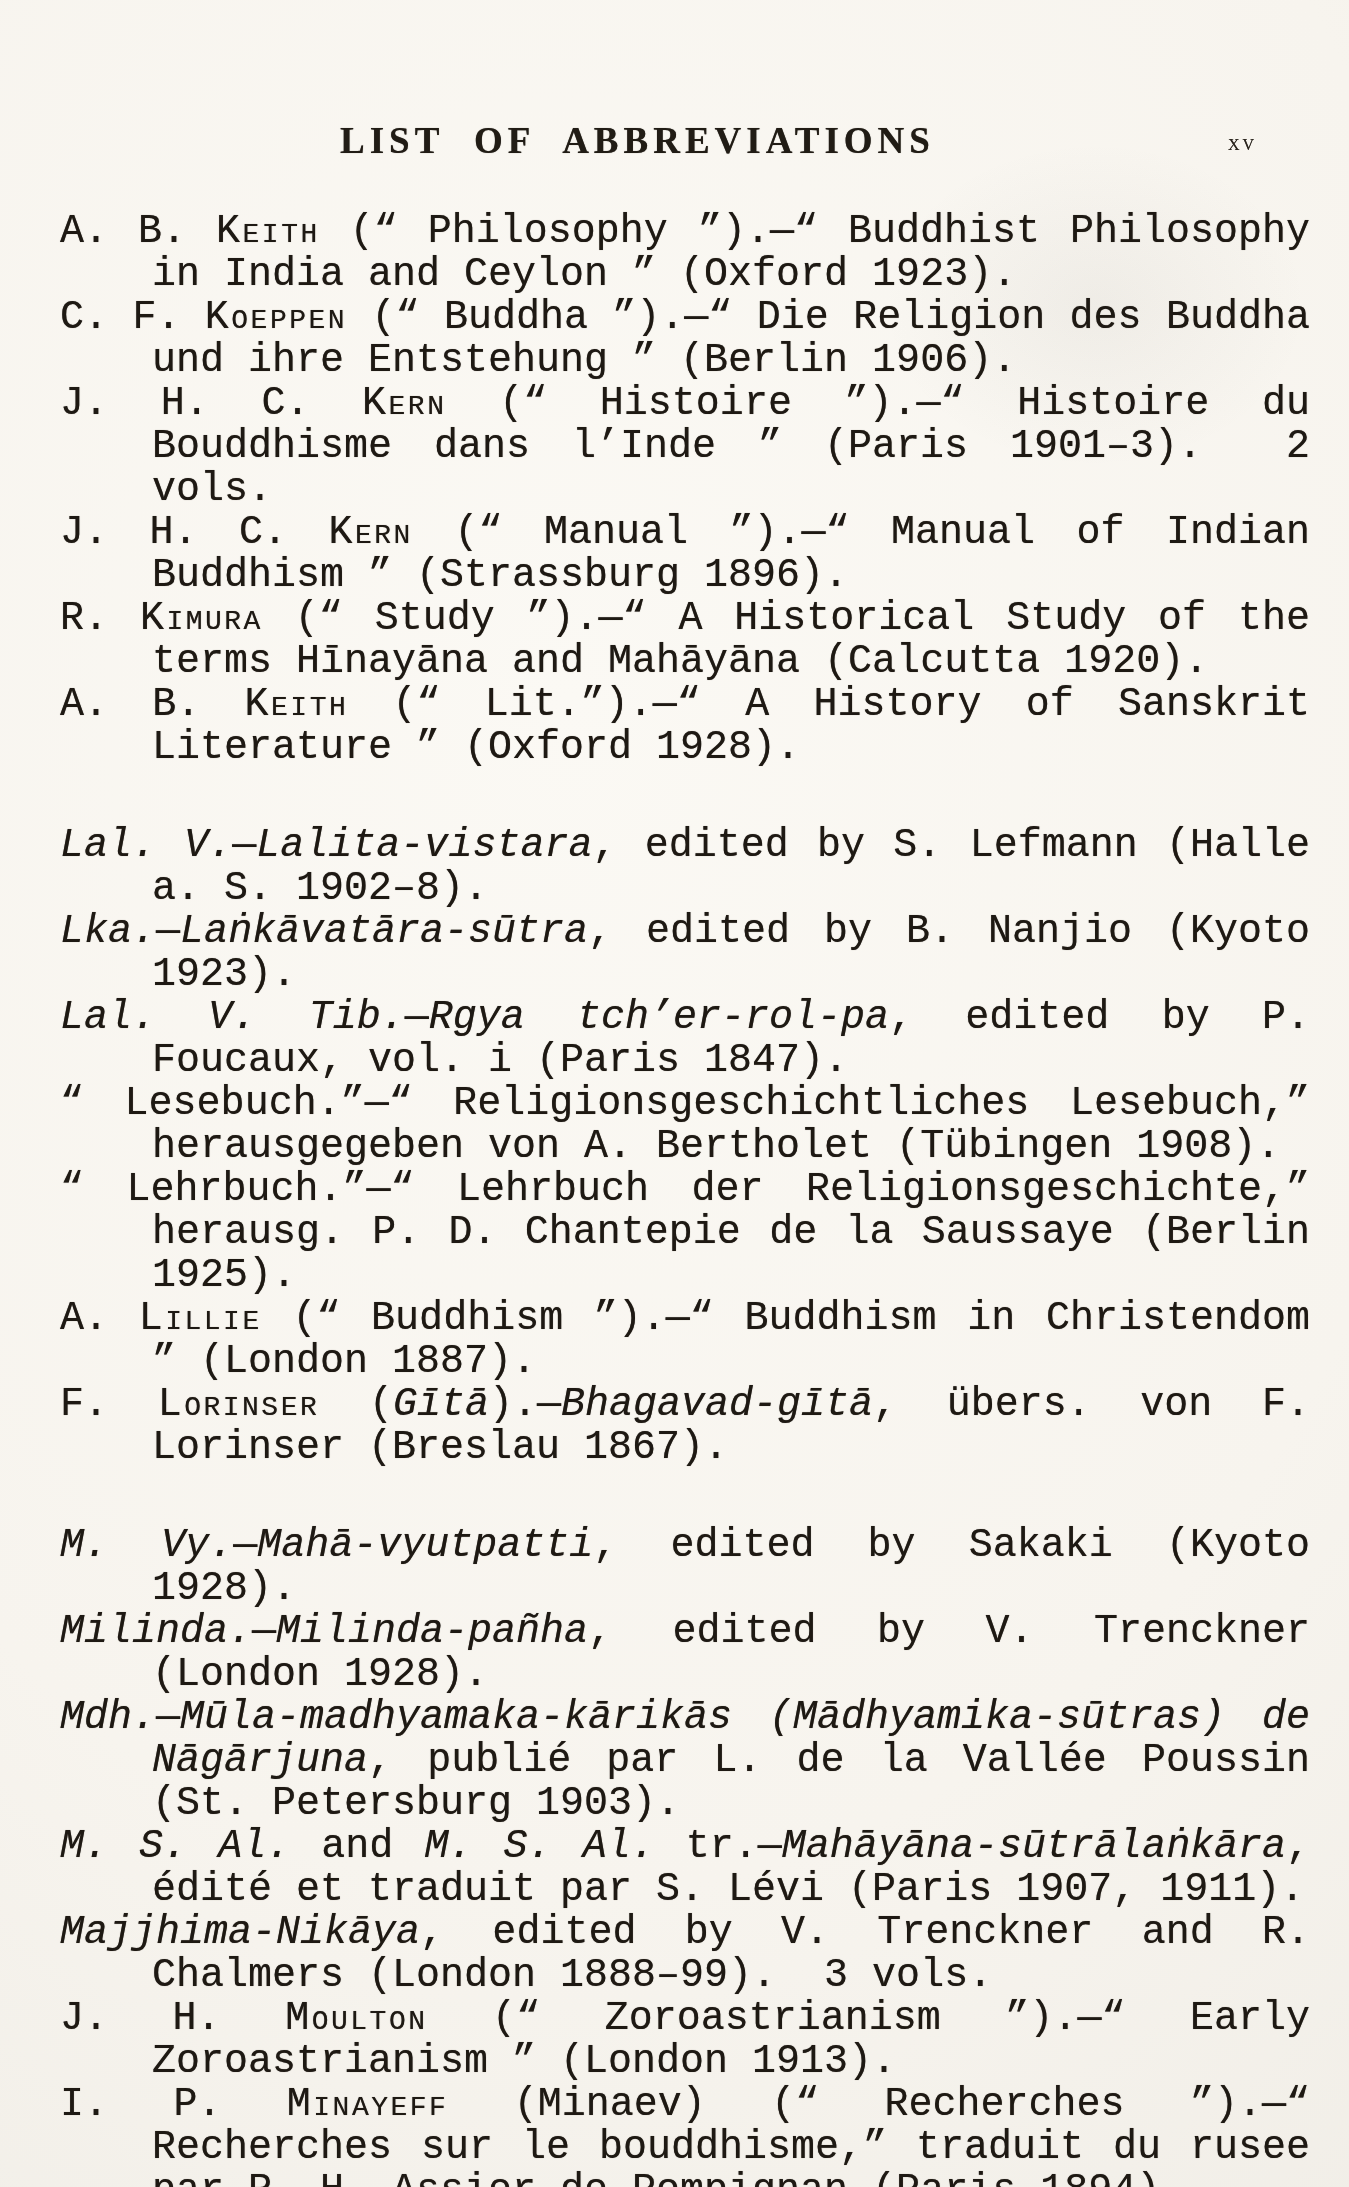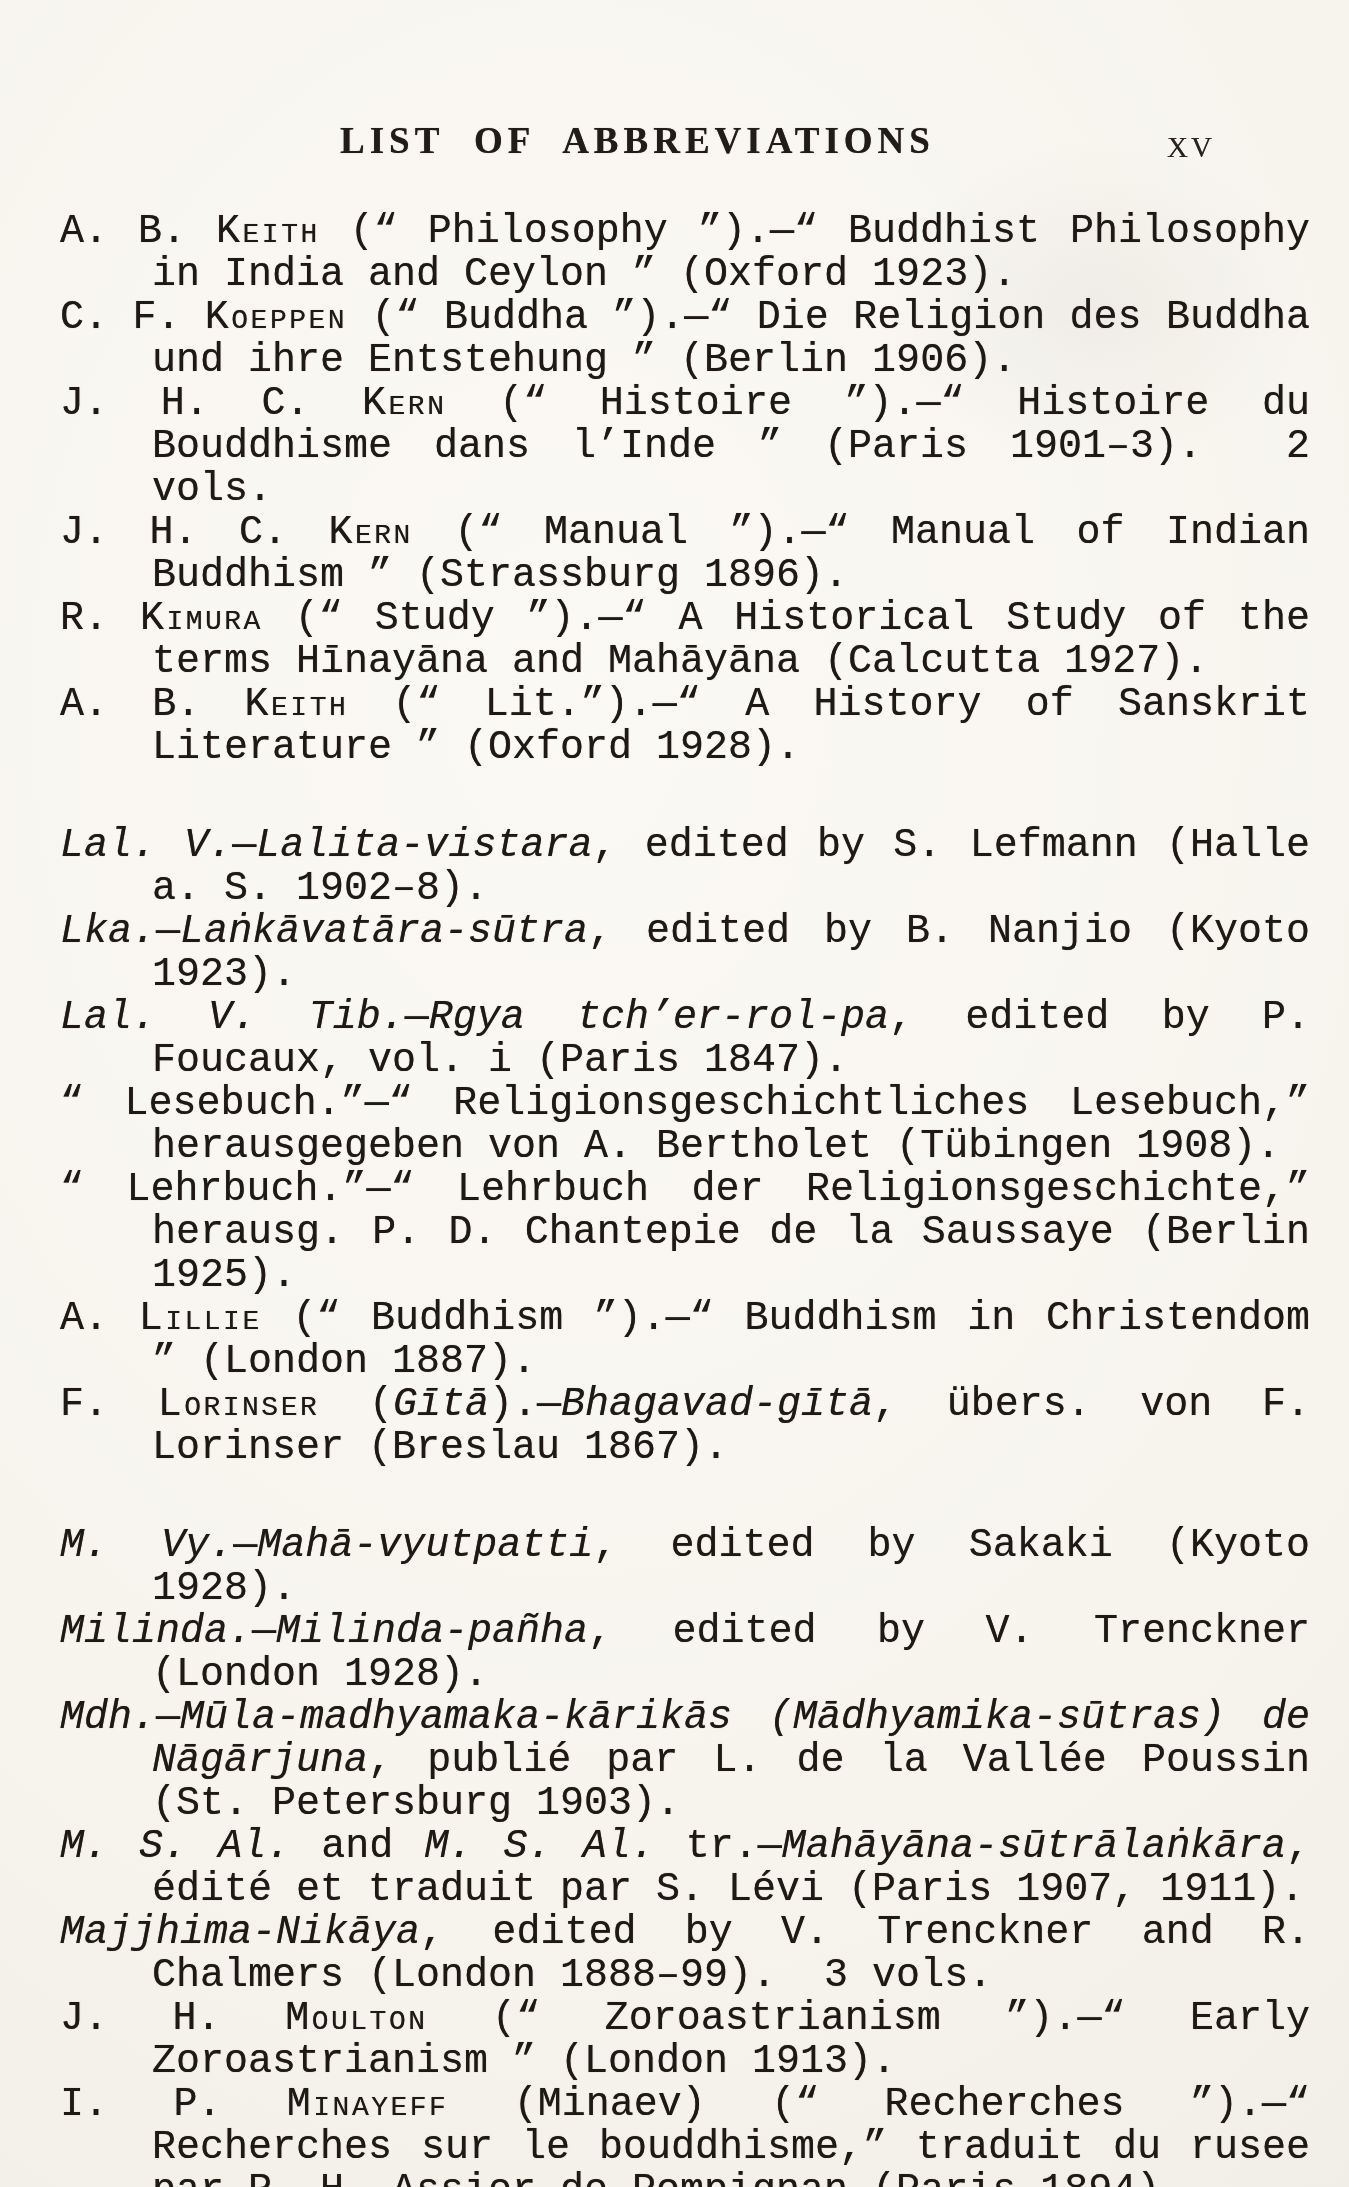--- a/index.html
+++ b/index.html
@@ -43,23 +43,23 @@
     line-height: 46px;
     font-weight: 700;
     letter-spacing: 5px;
     word-spacing: 16px;
     color: #211c15;
     text-shadow: 0 0 0.7px rgba(30,25,19,0.75);
     white-space: nowrap;
   }
   .page-number {
     position: absolute;
-    left: 1139px;
+    left: 1200px;
     top: 2px;
-    font-size: 42px;
+    font-size: 23px;
     line-height: 46px;
     font-variant: small-caps;
     letter-spacing: 3px;
     color: #2a241d;
     text-shadow: 0 0 0.6px rgba(30,25,19,0.7);
   }
   .content {
     position: absolute;
     top: 210px;
     left: 60px;
@@ -99,21 +99,21 @@
     <div class="page-title">LIST OF ABBREVIATIONS</div>
     <div class="page-number">xv</div>
   </div>
 
   <div class="content">
       <div class="block">
         <p class="entry"><span class="seg-r">A. B. </span><span class="seg-sc">Keith</span><span class="seg-r"> (“ Philosophy ”).—“ Buddhist Philosophy in India and Ceylon ” (Oxford 1923).</span></p>
         <p class="entry"><span class="seg-r">C. F. </span><span class="seg-sc">Koeppen</span><span class="seg-r"> (“ Buddha ”).—“ Die Religion des Buddha und ihre Entstehung ” (Berlin 1906).</span></p>
         <p class="entry"><span class="seg-r">J. H. C. </span><span class="seg-sc">Kern</span><span class="seg-r"> (“ Histoire ”).—“ Histoire du Bouddhisme dans l’Inde ” (Paris 1901–3). &nbsp;2 vols.</span></p>
         <p class="entry"><span class="seg-r">J. H. C. </span><span class="seg-sc">Kern</span><span class="seg-r"> (“ Manual ”).—“ Manual of Indian Buddhism ” (Strassburg 1896).</span></p>
-        <p class="entry"><span class="seg-r">R. </span><span class="seg-sc">Kimura</span><span class="seg-r"> (“ Study ”).—“ A Historical Study of the terms Hīnayāna and Mahāyāna (Calcutta 1927).</span></p>
+        <p class="entry"><span class="seg-r">R. </span><span class="seg-sc">Kimura</span><span class="seg-r"> (“ Study ”).—“ A Historical Study of the terms Hīnayāna and Mahāyāna (Calcutta 1920).</span></p>
         <p class="entry"><span class="seg-r">A. B. </span><span class="seg-sc">Keith</span><span class="seg-r"> (“ Lit.”).—“ A History of Sanskrit Literature ” (Oxford 1928).</span></p>
       </div>
       <div class="block">
         <p class="entry"><span class="seg-i">Lal. V.</span><span class="seg-r">—</span><span class="seg-i">Lalita-vistara</span><span class="seg-r">, edited by S. Lefmann (Halle a. S. 1902–8).</span></p>
         <p class="entry"><span class="seg-i">Lka.</span><span class="seg-r">—</span><span class="seg-i">Laṅkāvatāra-sūtra</span><span class="seg-r">, edited by B. Nanjio (Kyoto 1923).</span></p>
         <p class="entry"><span class="seg-i">Lal. V. Tib.</span><span class="seg-r">—</span><span class="seg-i">Rgya tch’er-rol-pa</span><span class="seg-r">, edited by P. Foucaux, vol. i (Paris 1847).</span></p>
         <p class="entry"><span class="seg-r">“ Lesebuch.”—“ Religionsgeschichtliches Lesebuch,” herausgegeben von A. Bertholet (Tübingen 1908).</span></p>
         <p class="entry"><span class="seg-r">“ Lehrbuch.”—“ Lehrbuch der Religionsgeschichte,” herausg. P. D. Chantepie de la Saussaye (Berlin 1925).</span></p>
         <p class="entry"><span class="seg-r">A. </span><span class="seg-sc">Lillie</span><span class="seg-r"> (“ Buddhism ”).—“ Buddhism in Christendom ” (London 1887).</span></p>
         <p class="entry"><span class="seg-r">F. </span><span class="seg-sc">Lorinser</span><span class="seg-r"> (</span><span class="seg-i">Gītā</span><span class="seg-r">).—</span><span class="seg-i">Bhagavad-gītā</span><span class="seg-r">, übers. von F. Lorinser (Breslau 1867).</span></p>

